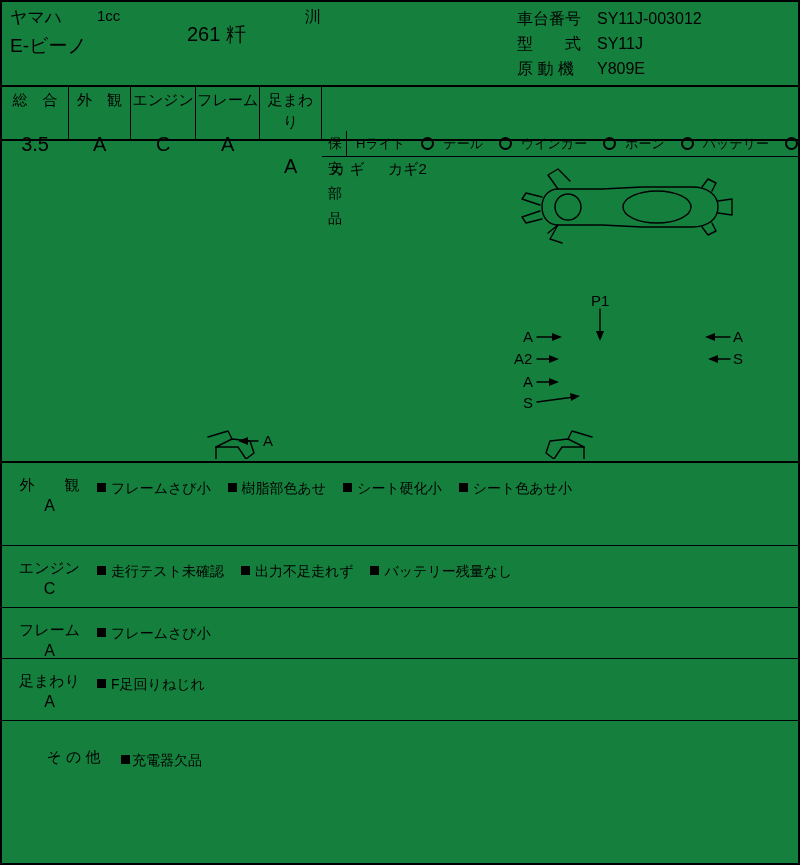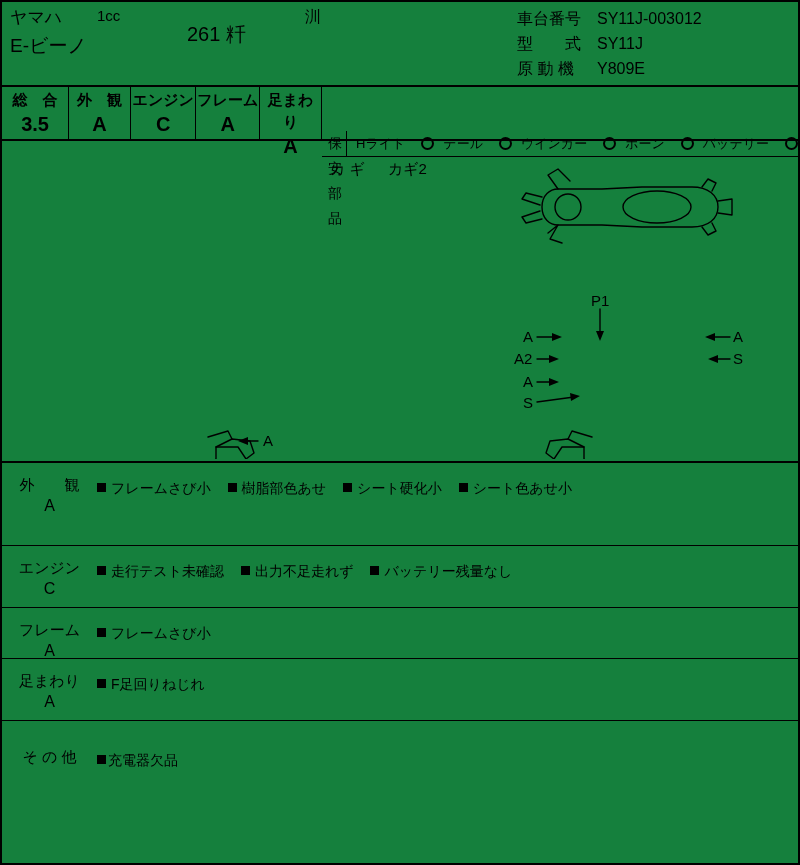--- a/index.html
+++ b/index.html
@@ -75,31 +75,31 @@
     height: 54px;
     border-bottom: 2px solid #000;
     box-sizing: border-box;
     display: flex;
   }
   .gcell {
     box-sizing: border-box;
     border-right: 1px solid #000;
     text-align: center;
     padding-top: 2px;
-    font-weight: bold;
   }
   .gcell .gl {
     font-size: 15px;
     display: block;
     line-height: 22px;
   }
   .gcell .gv {
     font-size: 20px;
     display: block;
     line-height: 26px;
+    margin-top: 20px;
   }
   .g-total { width: 78px; }
   .g-body  { width: 72px; }
   .g-engine{ width: 76px; }
   .g-frame { width: 74px; }
   .g-legs  { width: 72px; }
 
   .parts {
     flex: 1;
     position: relative;
@@ -194,21 +194,21 @@
     background: #000;
     margin-right: 5px;
     vertical-align: 1px;
   }
   .sq-tight { margin-right: 2px; }
 
   .row-body  { height: 83px; }
   .row-eng   { height: 62px; }
   .row-frame { height: 51px; }
   .row-legs  { height: 62px; }
-  .row-other { height: 80px; border-bottom: none; }
+  .row-other { height: 80px; border-bottom: none; padding-left: 24px; }
   .row-other .ckey { padding-top: 26px; }
   .row-other .citems { padding-top: 28px; }
 </style>
 </head>
 <body>
 
 <div class="sheet">
 
   <div class="header">
     <div class="hdr-maker">ヤマハ</div>

